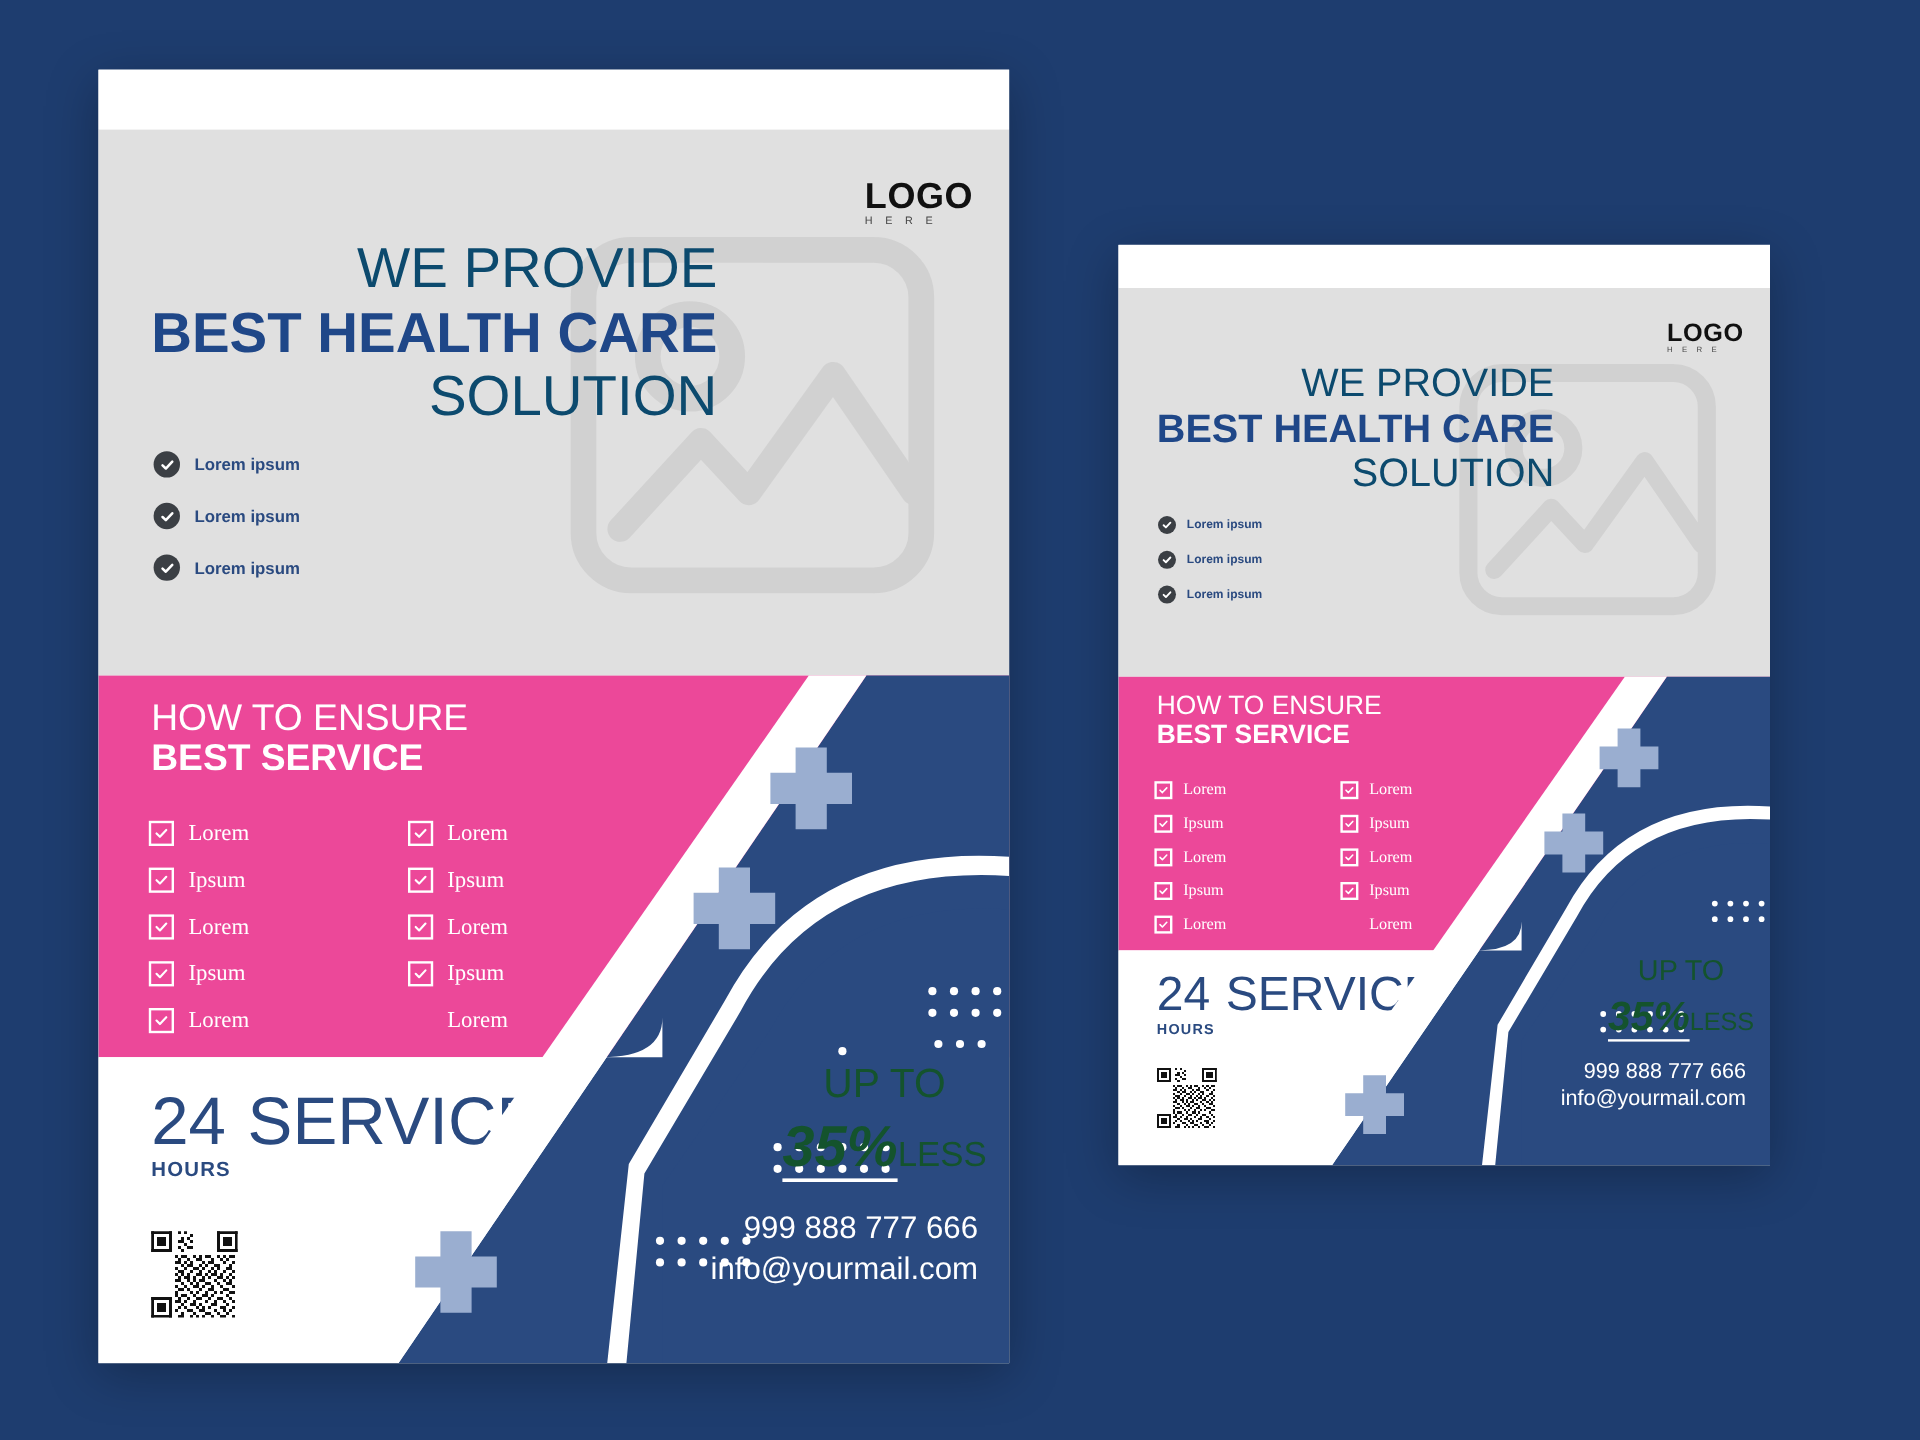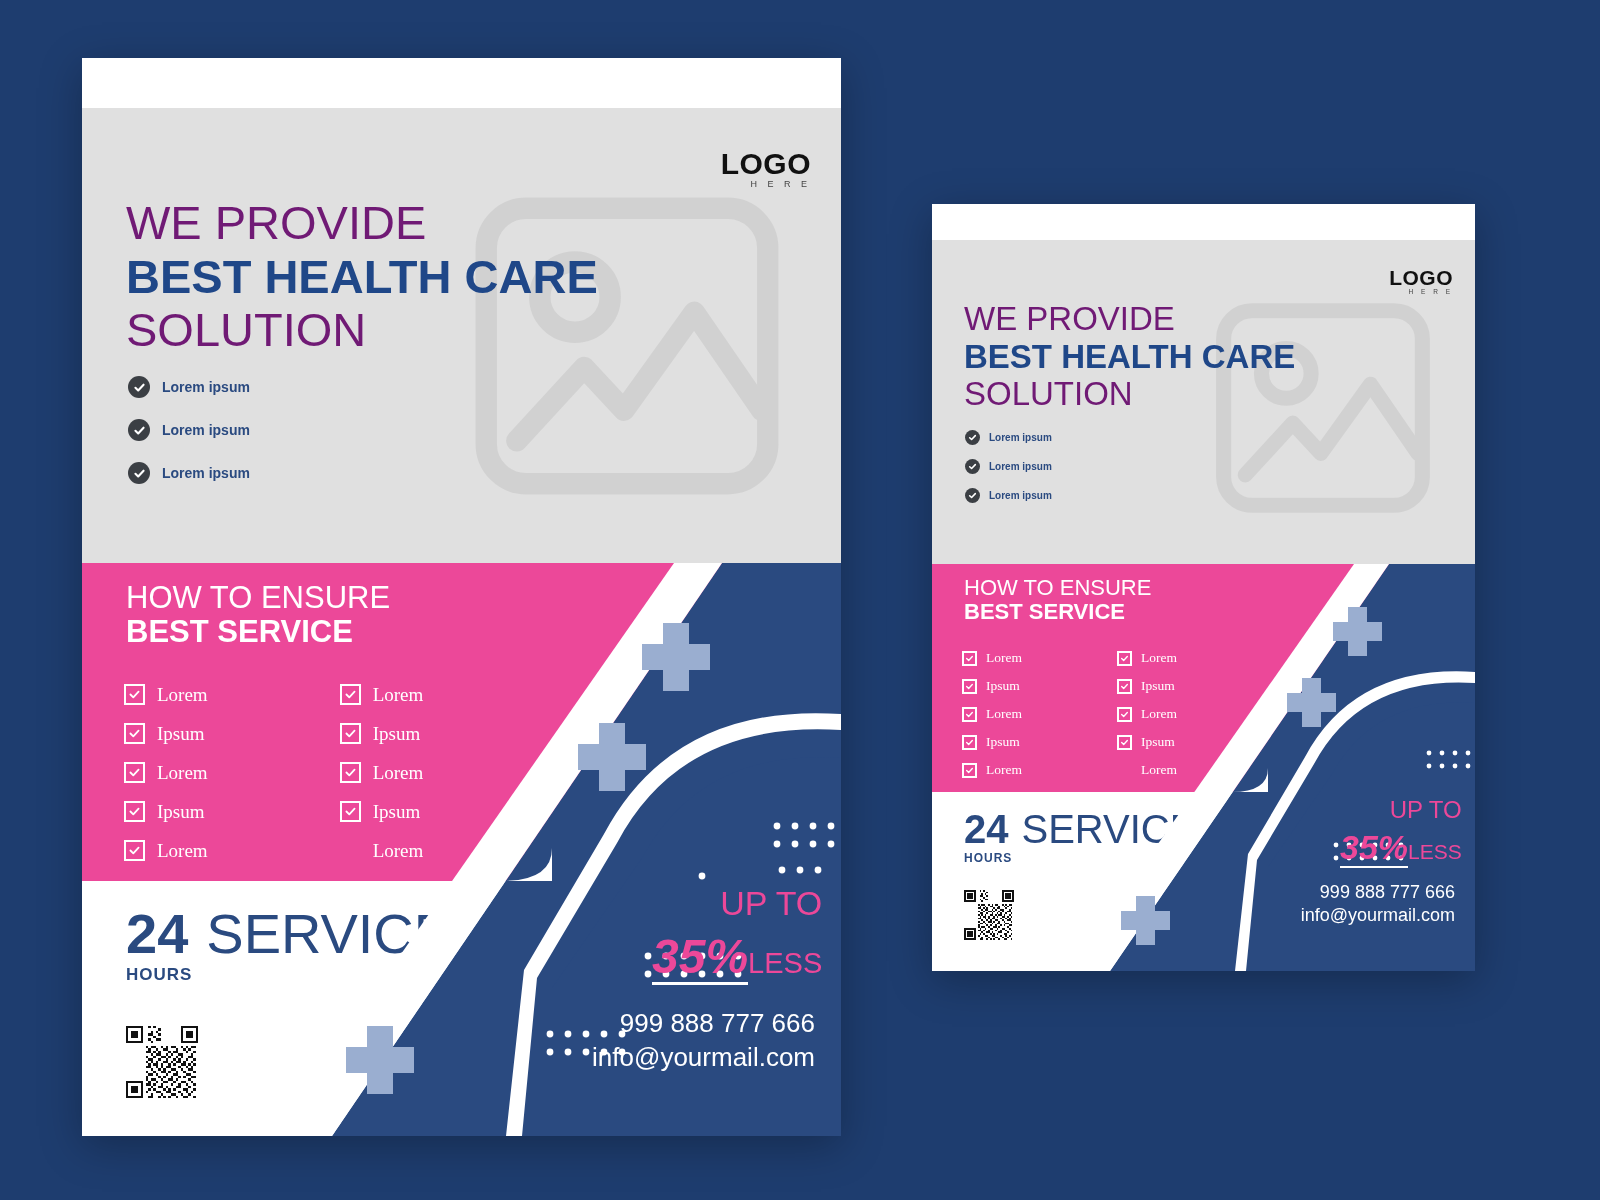--- a/index.html
+++ b/index.html
@@ -24,36 +24,36 @@
   .top-strip { position:absolute; left:0; top:0; width:100%; background:#fff; }
   .flyer-lg .top-strip { height:50px; }
   .flyer-sm .top-strip { height:36px; }
 
   
   .hero { position:absolute; left:0; width:100%; background:#e0e0e0; }
   .flyer-lg .hero { top:50px; height:455px; }
   .flyer-sm .hero { top:36px; height:324px; }
 
   
-  .logo { position:absolute; text-align:right; color:#111; }
+  .logo { position:absolute; text-align:left; color:#111; }
   .flyer-lg .logo { right:30px; top:42px; }
   .flyer-sm .logo { right:22px; top:28px; }
   .logo-main { font-weight:bold; line-height:.95; letter-spacing:.5px; }
   .flyer-lg .logo-main { font-size:30px; }
   .flyer-sm .logo-main { font-size:21px; }
   .logo-sub { letter-spacing:4px; color:#444; }
   .flyer-lg .logo-sub { font-size:9px; }
   .flyer-sm .logo-sub { font-size:6.5px; letter-spacing:3px; }
 
   
   .headline { position:absolute; }
   .flyer-lg .headline { left:44px; top:88px; }
   .flyer-sm .headline { left:32px; top:60px; }
   .hl-line { line-height:1.14; white-space:nowrap; }
-  .hl-1, .hl-3 { color:#701a75; font-weight:300; }
+  .hl-1, .hl-3 { color:#0c4a6e; font-weight:300;text-align:right; }
   .hl-2 { color:#1f4788; font-weight:bold; }
   .flyer-lg .hl-line { font-size:47px; }
   .flyer-sm .hl-line { font-size:33px; }
 
   
   .hero-bullets { position:absolute; }
   .flyer-lg .hero-bullets { left:46px; top:268px; }
   .flyer-sm .hero-bullets { left:33px; top:190px; }
   .hero-bullet { display:flex; align-items:center; }
   .flyer-lg .hero-bullet { margin-bottom:21px; }
@@ -104,41 +104,41 @@
   
   .bottom { position:absolute; left:0; width:100%; background:#fff; }
   .flyer-lg .bottom { top:823px; height:255px; }
   .flyer-sm .bottom { top:588px; height:179px; }
 
   
   .svc { position:absolute; color:#2a4a80; }
   .flyer-lg .svc { left:44px; top:25px; }
   .flyer-sm .svc { left:32px; top:17px; }
   .svc-line { display:flex; align-items:baseline; line-height:1; }
-  .svc-num { font-weight:bold; }
+  .svc-num { font-weight:normal; }
   .svc-word { font-weight:300; }
   .flyer-lg .svc-num, .flyer-lg .svc-word { font-size:56px; }
   .flyer-sm .svc-num, .flyer-sm .svc-word { font-size:40px; }
   .flyer-lg .svc-word { margin-left:18px; }
   .flyer-sm .svc-word { margin-left:13px; }
   .svc-hours { font-weight:bold; letter-spacing:1px; }
   .flyer-lg .svc-hours { font-size:17px; margin-top:3px; }
   .flyer-sm .svc-hours { font-size:12px; margin-top:2px; }
 
   
   .qr { position:absolute; }
   .flyer-lg .qr { left:44px; top:145px; width:72px; height:72px; }
   .flyer-sm .qr { left:32px; top:98px; width:50px; height:50px; }
 
   
   .swoosh { position:absolute; left:0; top:0; width:100%; height:100%;
             pointer-events:none; }
 
   
-  .promo { position:absolute; color:#ec4899; text-align:right; }
+  .promo { position:absolute; color:#14532d; text-align:center; }
   .flyer-lg .promo { left:570px; top:828px; }
   .flyer-sm .promo { left:408px; top:594px; }
   .promo-upto { font-weight:300; line-height:1; }
   .flyer-lg .promo-upto { font-size:34px; }
   .flyer-sm .promo-upto { font-size:24px; }
   .promo-row { display:flex; align-items:baseline; }
   .flyer-lg .promo-row { margin-top:12px; }
   .flyer-sm .promo-row { margin-top:8px; }
   .promo-pct { font-weight:bold; border-bottom:3px solid #fff; line-height:1.05;font-style:italic; }
   .flyer-lg .promo-pct { font-size:48px; }

